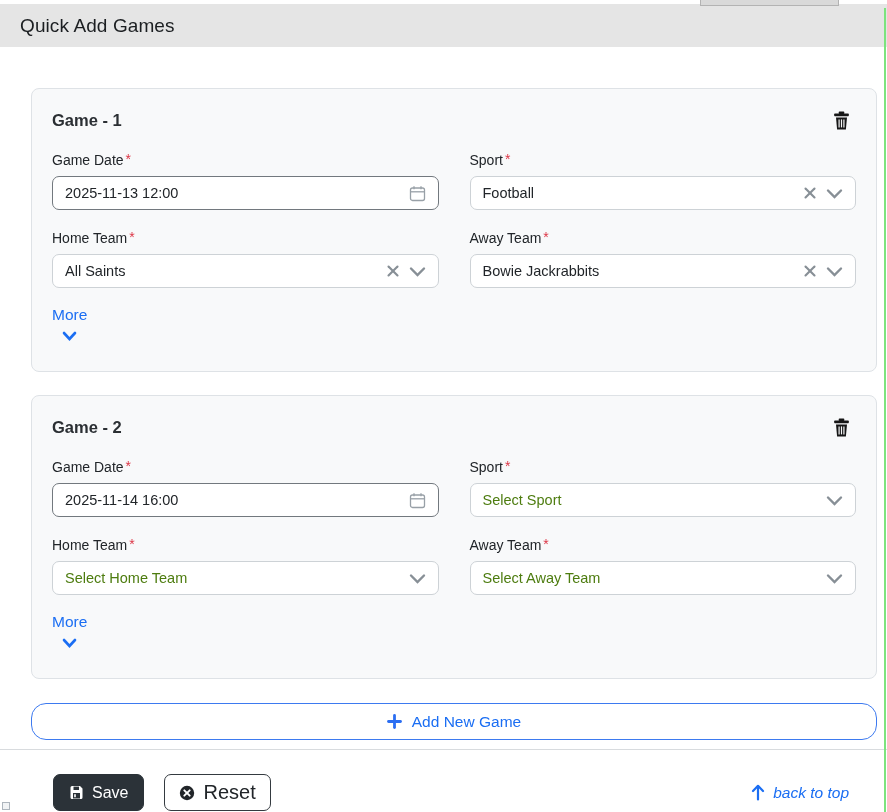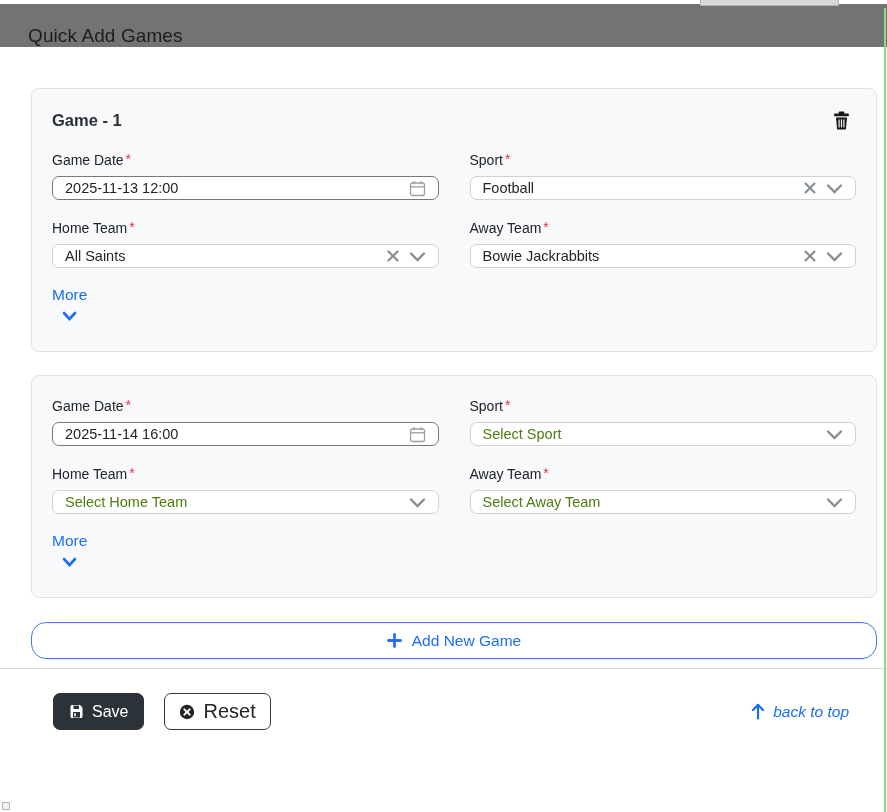--- a/index.html
+++ b/index.html
@@ -11,22 +11,22 @@
     position:relative;
     overflow:hidden;
   }
   
   .top-strip { height:4px; background:#ffffff; }
   .tab-fragment {
     position:absolute; top:0; left:700px; width:139px; height:6px;
     background:#d9d9d9; border:1px solid #b3b3b3; border-top:none;
   }
   .header-band {
-    background:#737373; height:43px;
-    display:flex; align-items:flex-end; padding-left:28px;
+    background:#e5e5e5; height:43px;
+    display:flex; align-items:center; padding-left:20px;
   }
   .page-title { font-size:19px; color:#1b1e21; letter-spacing:0.1px; }
 
   .green-edge {
     position:absolute; top:8px; right:1px; width:2px; height:804px;
     background:#7de37d;
   }
 
   
   .card {
@@ -43,21 +43,21 @@
   .trash-btn { background:none; border:none; cursor:pointer; line-height:0; padding:0 6px; }
 
   .grid {
     display:grid; grid-template-columns:1fr 1fr;
     column-gap:31px; row-gap:20px;
   }
   .field-label { font-size:14px; color:#212529; margin-bottom:8px; }
   .req { color:#dc3545; margin-left:2px; position:relative; top:-1px; }
 
   .control {
-    height:24px; background:#ffffff;
+    height:34px; background:#ffffff;
     border:1px solid #cdd2d6; border-radius:7px;
     display:flex; align-items:center;
     padding:0 12px; font-size:14.5px; color:#212529;
     cursor:pointer;
   }
   .control.date { border-color:#72787e; }
   .control .val { flex:1; white-space:nowrap; overflow:hidden; }
   .control .val.placeholder { color:#4d7c0f; }
   .icon-row { display:flex; align-items:center; gap:9px; }
 
@@ -210,20 +210,35 @@
     <span>More</span>
     <span>
       <svg width="15" height="10" viewBox="0 0 15 10" fill="none" stroke="#1b6ef3" stroke-width="2.6" stroke-linecap="round">
           <polyline points="2,2 7.5,8 13,2"></polyline>
         </svg>
     </span>
   </button>
 </div>
 
 <div class="card card-2">
+  <div class="card-head">
+    <span class="card-title">Game - 2</span>
+    <button class="trash-btn">
+      <span>
+        <svg width="17" height="19" viewBox="0 0 17 19">
+          <rect x="5.7" y="0.6" width="5.6" height="2.4" rx="0.8" fill="#161616"></rect>
+          <rect x="1.2" y="2.6" width="14.6" height="2.6" rx="0.6" fill="#161616"></rect>
+          <path d="M3 6.6 h11 l-1.1 11.8 h-8.8 Z" fill="#161616"></path>
+          <line x1="6.1" y1="8.4" x2="6.1" y2="16.4" stroke="#f8f9fa" stroke-width="1.2"></line>
+          <line x1="8.5" y1="8.4" x2="8.5" y2="16.4" stroke="#f8f9fa" stroke-width="1.2"></line>
+          <line x1="10.9" y1="8.4" x2="10.9" y2="16.4" stroke="#f8f9fa" stroke-width="1.2"></line>
+        </svg>
+      </span>
+    </button>
+  </div>
   <div class="grid">
     <div>
       <div class="field-label"><span>Game Date</span><span class="req">*</span></div>
       <div class="control date">
         <span class="val">2025-11-14 16:00</span>
         <span>
           <svg width="17" height="17" viewBox="0 0 17 17" fill="none" stroke="#98a0a7" stroke-width="1.3">
             <rect x="1.5" y="3" width="14" height="12.5" rx="2"></rect>
             <line x1="1.5" y1="6.8" x2="15.5" y2="6.8"></line>
             <line x1="5" y1="1.2" x2="5" y2="4.2"></line>

